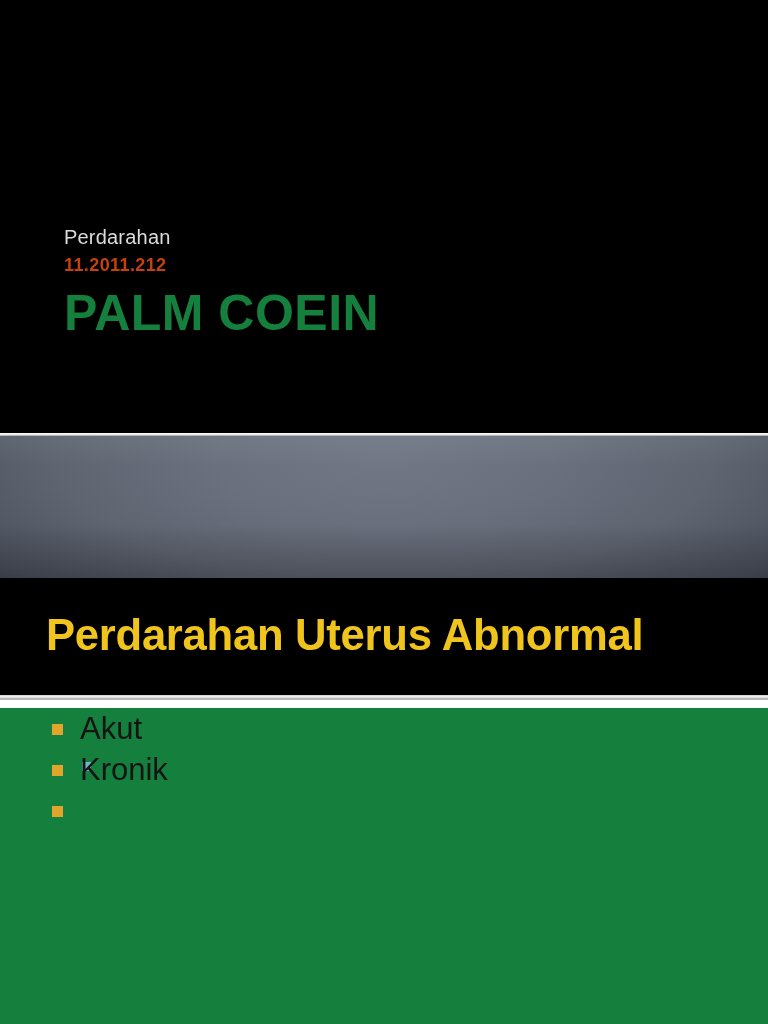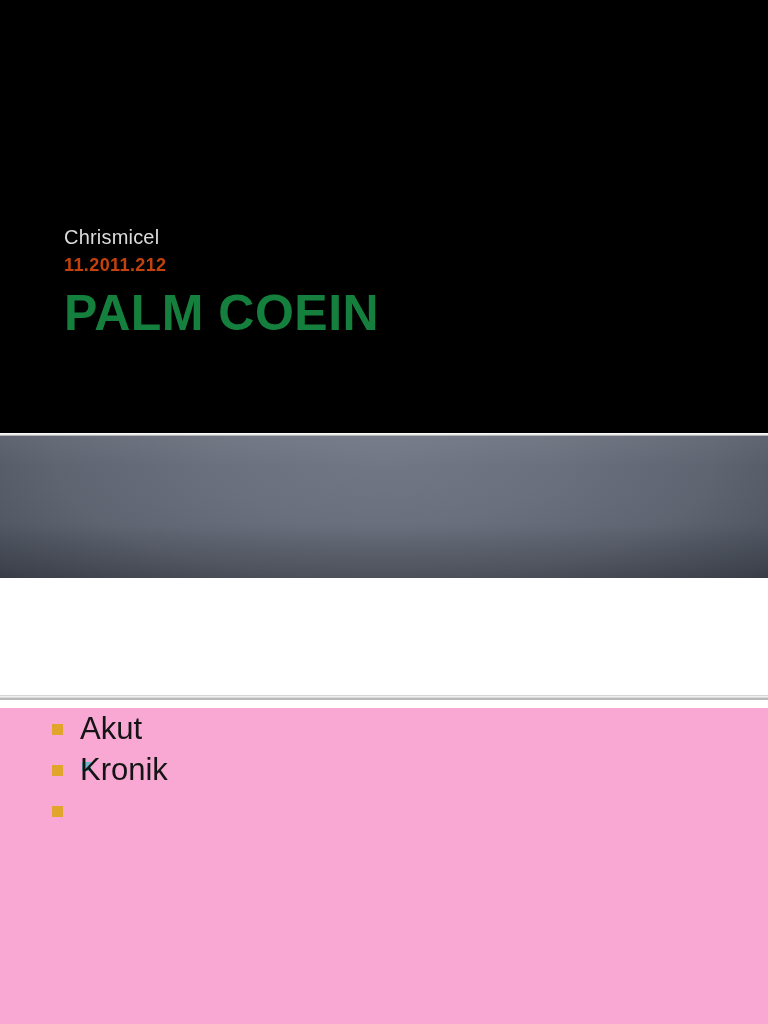--- a/index.html
+++ b/index.html
@@ -154,21 +154,21 @@
     background: #b9b9b9;
   }
 
   
   .body-area {
     position: absolute;
     left: 0;
     top: 272px;
     width: 768px;
     height: 316px;
-    background: #f9a8d4;
+    background: #15803d;
   }
 
   ul.bullets {
     list-style: none;
     margin: 0;
     padding: 0;
   }
   li.lvl1 {
     position: relative;
     margin: 0 0 0 0;
@@ -210,32 +210,35 @@
     display: block;
   }
 </style>
 </head>
 <body>
 
 <div class="deck">
 
   <section class="slide-title">
     <div class="slide-title-inner">
-      <div class="author-name">Chrismicel</div>
+      <div class="author-name">Perdarahan</div>
       <div class="author-id">11.2011.212</div>
       <div class="deck-title">PALM COEIN</div>
     </div>
   </section>
 
   <div class="slide-separator"></div>
 
   <section class="slide-content">
 
     <div class="header-band"></div>
 
+    <div class="heading-band">
+      <div class="slide-heading">Perdarahan Uterus Abnormal</div>
+    </div>
 
     <div class="band-rule-a"></div>
     <div class="band-rule-b"></div>
 
     <div class="body-area">
       <ul class="bullets">
 
         <li class="lvl1">
           <span class="marker"></span>
           <span>Akut</span>

